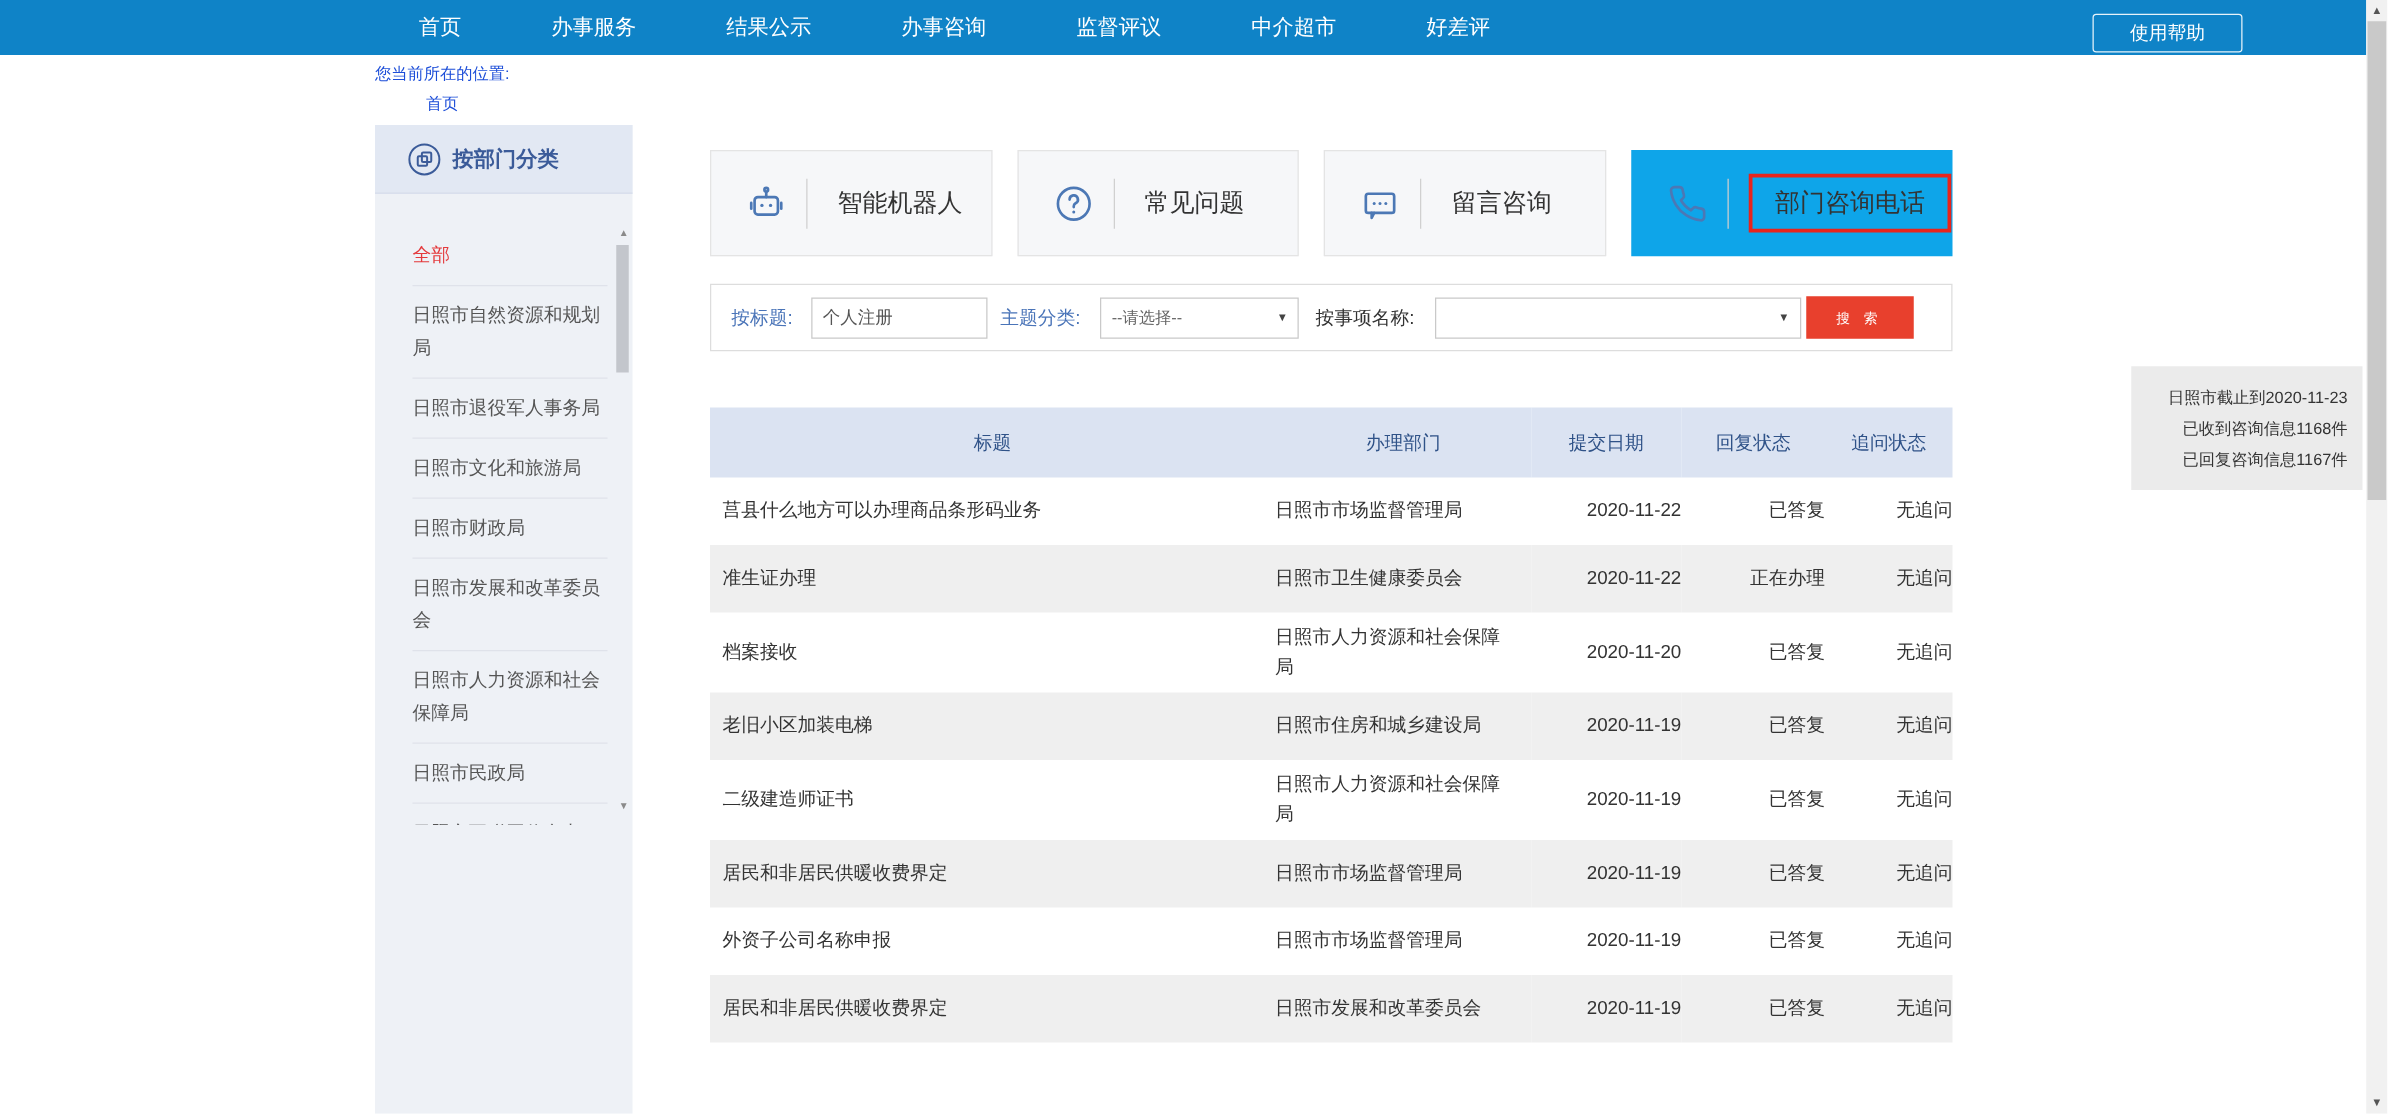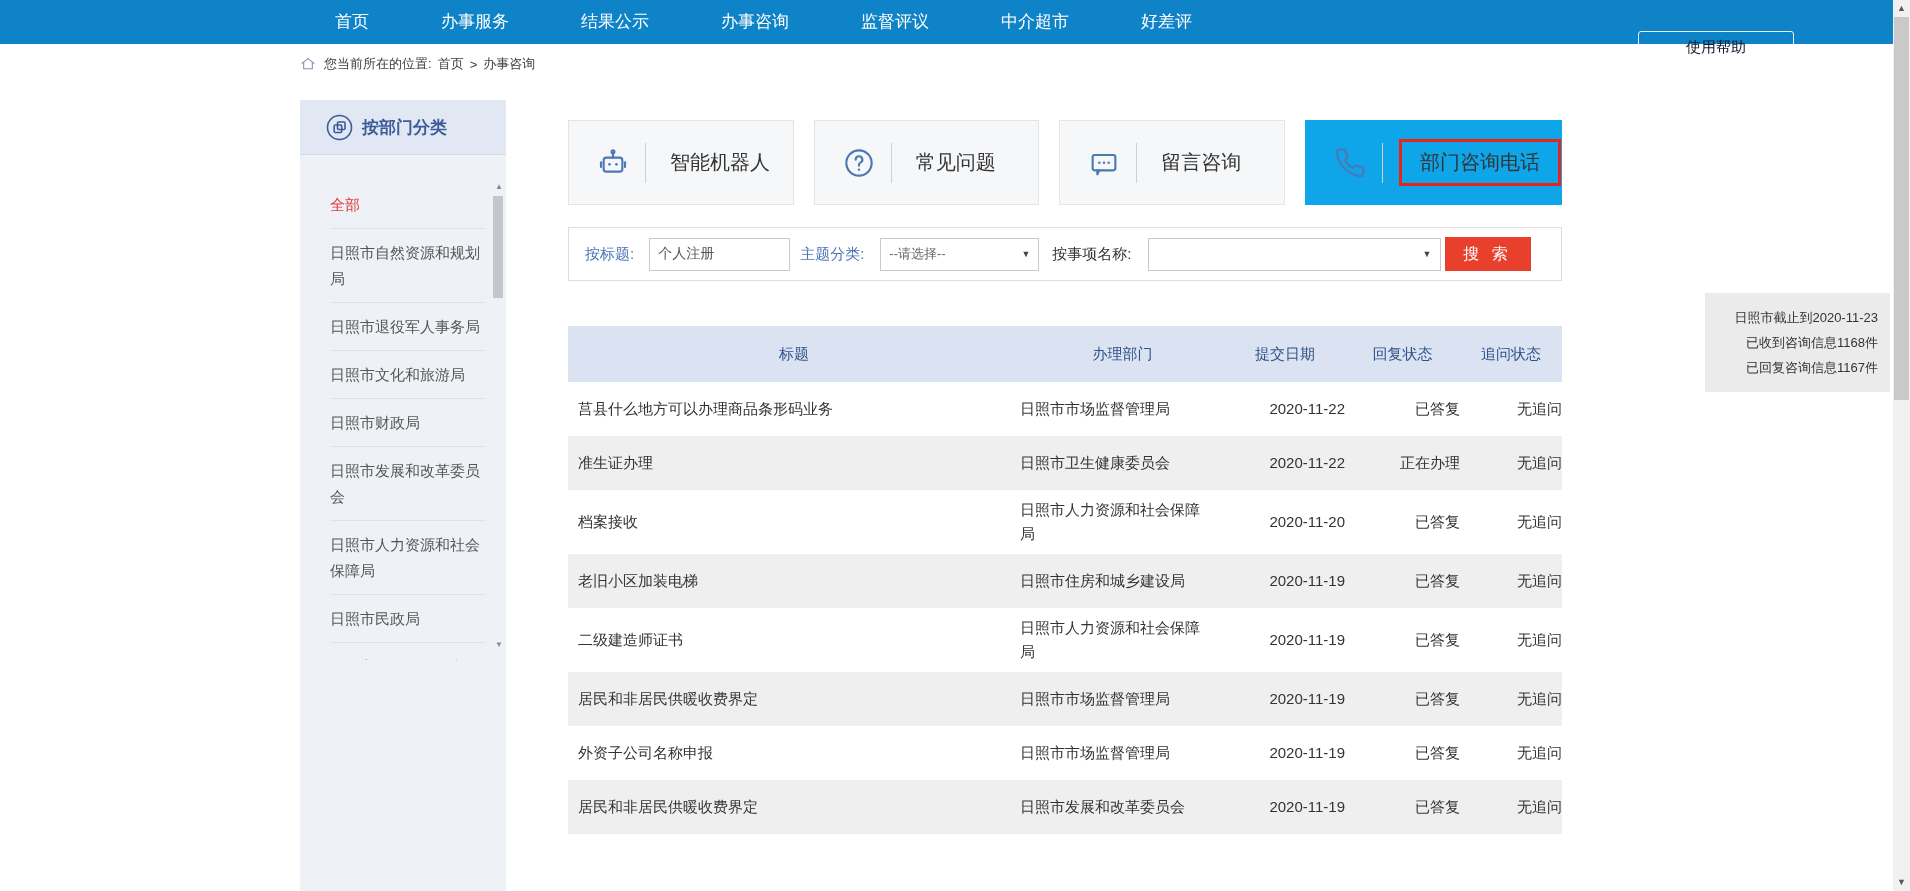--- a/index.html
+++ b/index.html
@@ -4,27 +4,27 @@
 <style>
   * { margin:0; padding:0; box-sizing:border-box; }
   html,body { width:1910px; height:891px; overflow:hidden; background:#fff;
     font-family:"Liberation Sans","DejaVu Sans",sans-serif; }
   .page { position:relative; width:1910px; height:891px; }
 
   
   .topnav { position:absolute; left:0; top:0; width:1893px; height:44px; background:#0f83c7; }
   .nav-list { position:absolute; left:335px; top:0; height:44px; display:flex; gap:72px; }
   .nav-item { color:#fff; font-size:17px; line-height:44px; white-space:nowrap; cursor:pointer; }
-  .help-btn { position:absolute; right:99px; top:11px; width:156px; height:31px;
-    border:1px solid rgba(255,255,255,.9); border-radius:3px; color:#0f172a; font-size:15px;
-    text-align:center; line-height:29px; cursor:pointer;margin-top:20px; }
+  .help-btn { position:absolute; right:99px; top:11px; width:120px; height:31px;
+    border:1px solid rgba(255,255,255,.9); border-radius:3px; color:#ffffff; font-size:15px;
+    text-align:center; line-height:29px; cursor:pointer; }
 
   
   .breadcrumb { position:absolute; left:300px; top:44px; height:40px; display:flex;
-    align-items:center; gap:6px; font-size:13px; color:#404040; }
+    align-items:center; gap:6px; font-size:13px; color:#1d4ed8;flex-direction:column; }
   .breadcrumb .crumb-link { cursor:pointer; }
   .home-ico { width:16px; height:16px; margin-right:2px; }
 
   
   .sidebar { position:absolute; left:300px; top:100px; width:206px; height:791px; background:#eef1f6; }
   .side-head { height:55px; background:#e2e8f3; border-bottom:1px solid #d5dcea;
     display:flex; align-items:center; padding-left:26px; gap:9px; }
   .side-head-title { font-size:17px; font-weight:bold; color:#3b5b99; }
   .side-list { list-style:none; padding:26px 20px 0 30px; height:505px; overflow:hidden; }
   .side-list li { padding:11px 0 10px 0; border-bottom:1px solid #dfe2ea; font-size:15px;
@@ -55,21 +55,21 @@
     padding:0 8px; font-size:14px; color:#555; outline:none;
     font-family:"Liberation Sans","DejaVu Sans",sans-serif; }
   .s-select { height:33px; border:1px solid #c9c9c9; background:#fff; display:flex;
     align-items:center; justify-content:space-between; padding:0 8px; cursor:pointer; }
   .s-select .sel-val { font-size:13px; color:#666; }
   .s-select .caret { font-size:9px; color:#444; }
   .sel-topic { width:159px; margin-left:16px; }
   .sel-item  { width:293px; margin-left:16px; }
   .ml10 { margin-left:10px; } .ml13 { margin-left:13px; }
   .search-btn { width:86px; height:34px; margin-left:4px; background:#e8402d; color:#fff;
-    border:none; font-size:16px; letter-spacing:4px; cursor:pointer;
+    border:none; font-size:11px; letter-spacing:4px; cursor:pointer;
     font-family:"Liberation Sans","DejaVu Sans",sans-serif; }
 
   
   .stats-box { position:absolute; left:1705px; top:293px; width:185px; background:#ebebeb;
     padding:12px 12px; text-align:right; }
   .stats-box div { font-size:13px; color:#333; line-height:25px; white-space:nowrap; }
 
   
   .qa-table { position:absolute; left:568px; top:326px; width:994px; border-collapse:collapse; }
   .qa-table th { background:#dbe3f2; color:#2f5288; font-size:15px; font-weight:normal;

